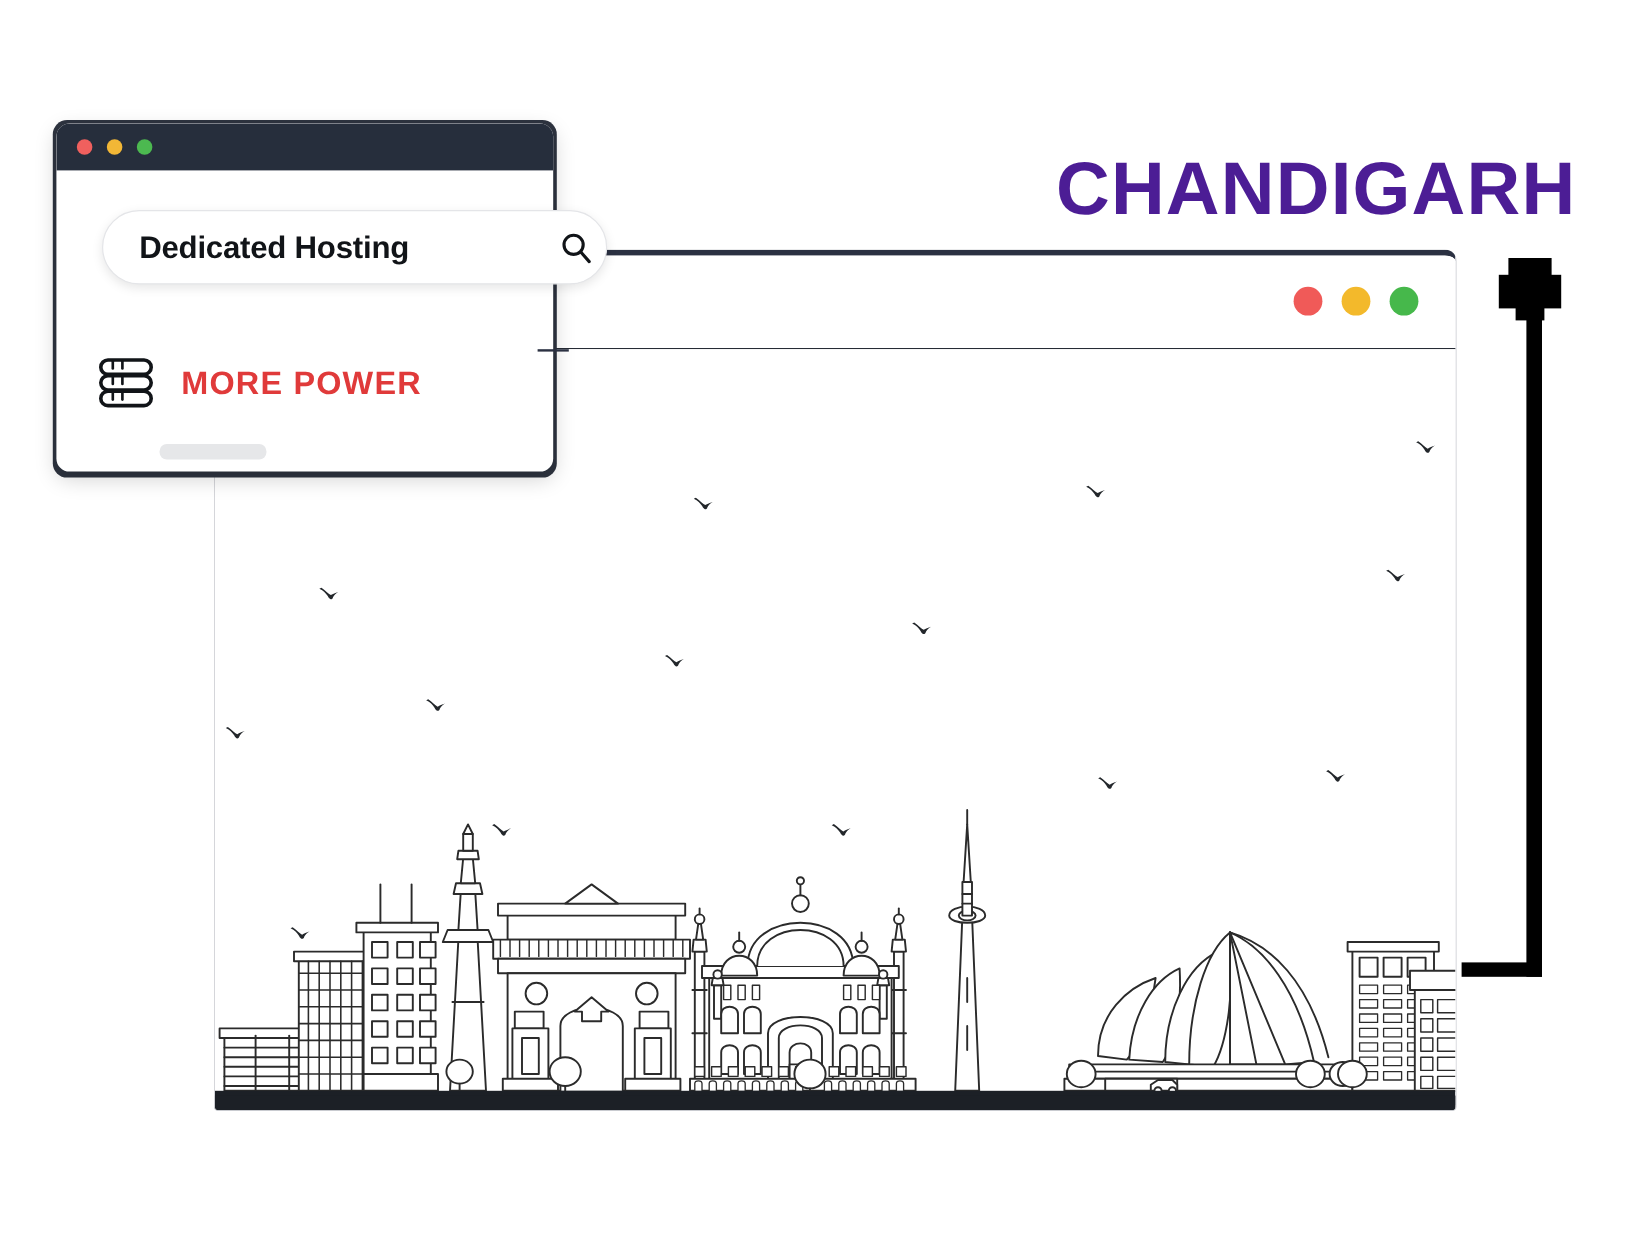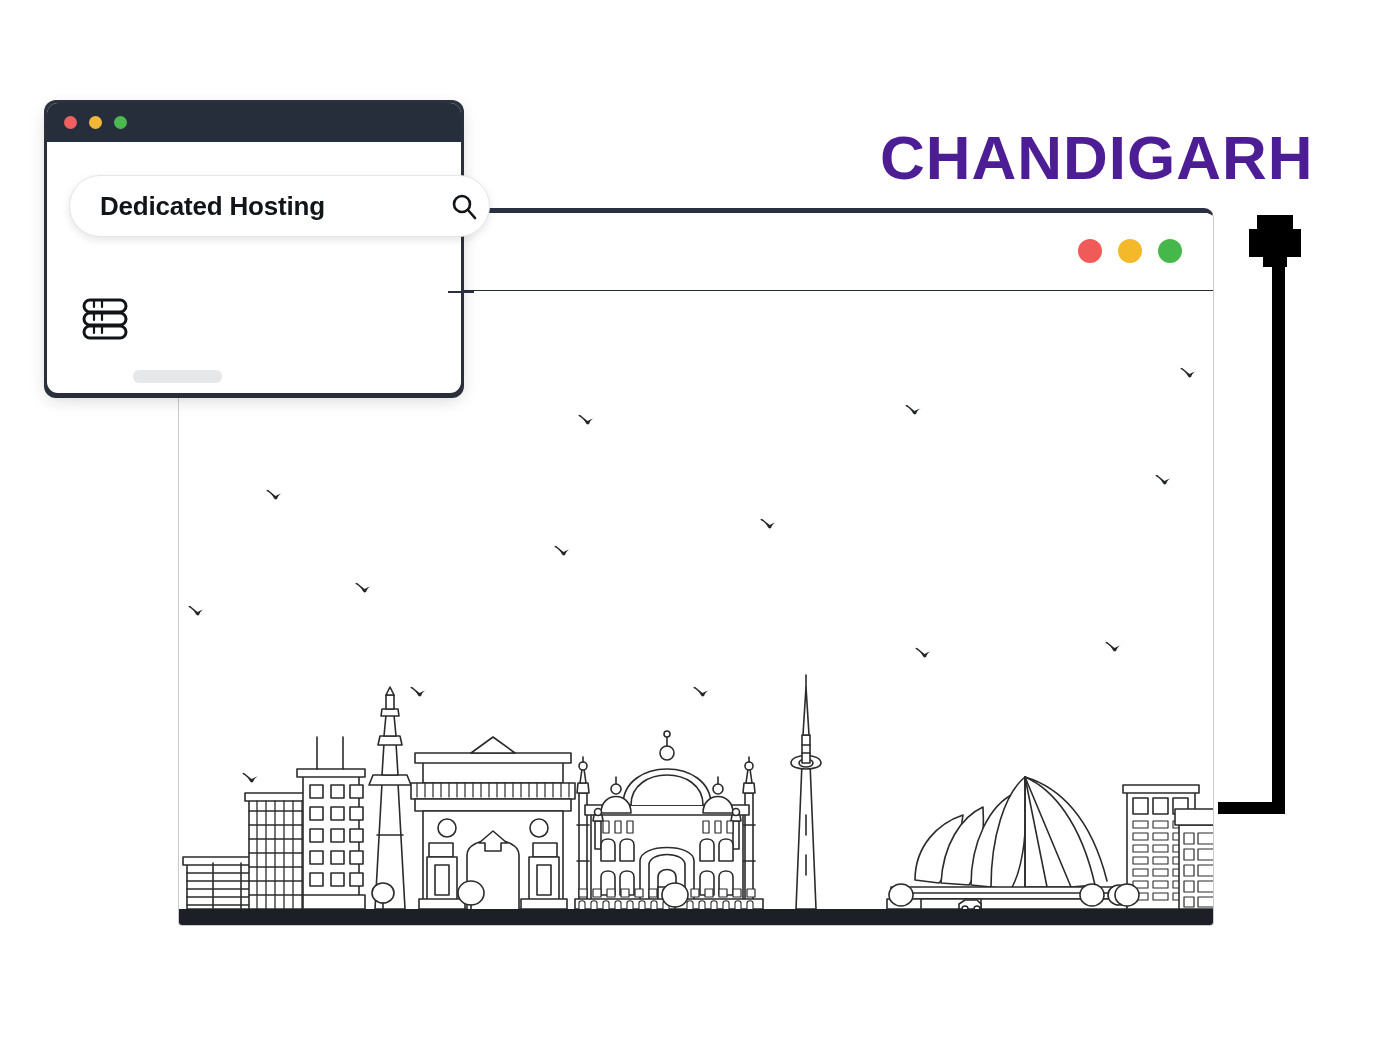--- a/index.html
+++ b/index.html
@@ -626,28 +626,29 @@
             <rect x="3" y="16" width="42" height="12" rx="6" fill="#fff"></rect>
             <rect x="3" y="29" width="42" height="12" rx="6" fill="#fff"></rect>
             <line x1="13" y1="4" x2="13" y2="10" stroke-width="2.2"></line>
             <line x1="21" y1="4" x2="21" y2="10" stroke-width="2.2"></line>
             <line x1="13" y1="17" x2="13" y2="23" stroke-width="2.2"></line>
             <line x1="21" y1="17" x2="21" y2="23" stroke-width="2.2"></line>
             <line x1="13" y1="30" x2="13" y2="36" stroke-width="2.2"></line>
             <line x1="21" y1="30" x2="21" y2="36" stroke-width="2.2"></line>
           </svg>
         </span>
+        <span class="result-label">MORE POWER</span>
       </div>
 
       <div class="skel skel-1"></div>
 
     </div>
   </div>
 
-  <div class="search-pill" style="left:69px; top:175px;">
+  <div class="search-pill" style="left:85px; top:175px;">
     <input class="search-text" type="text" readonly="" value="Dedicated Hosting" style="">
     <span class="search-icon">
       <svg viewBox="0 0 28 28" fill="none" stroke="#111418" stroke-width="2.6" stroke-linecap="round">
         <circle cx="12" cy="12" r="8"></circle>
         <line x1="18" y1="18" x2="25" y2="26"></line>
       </svg>
     </span>
   </div>
 
   <div class="tick tick-2"></div>

